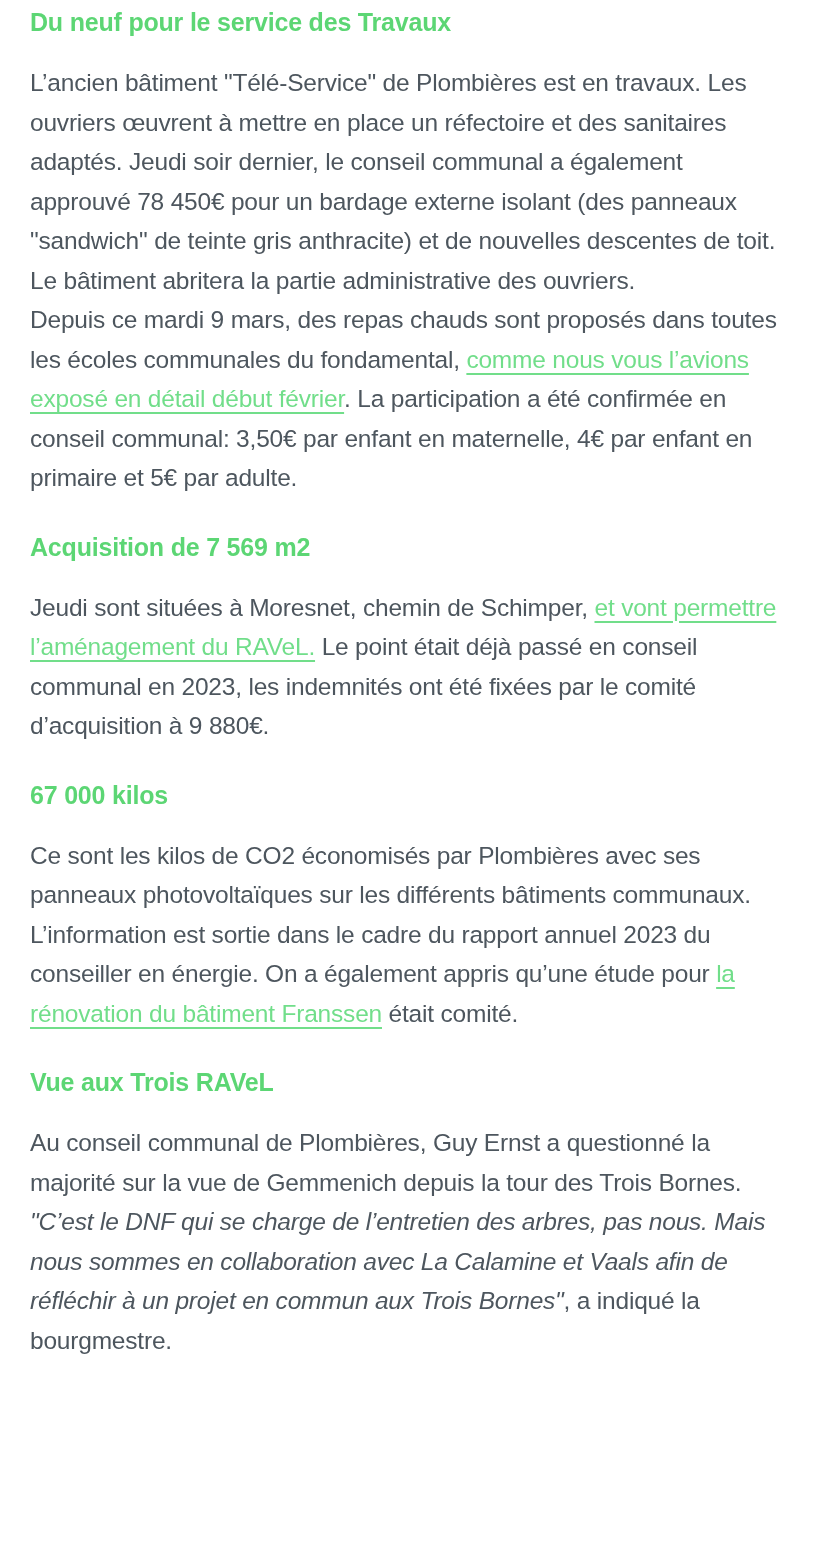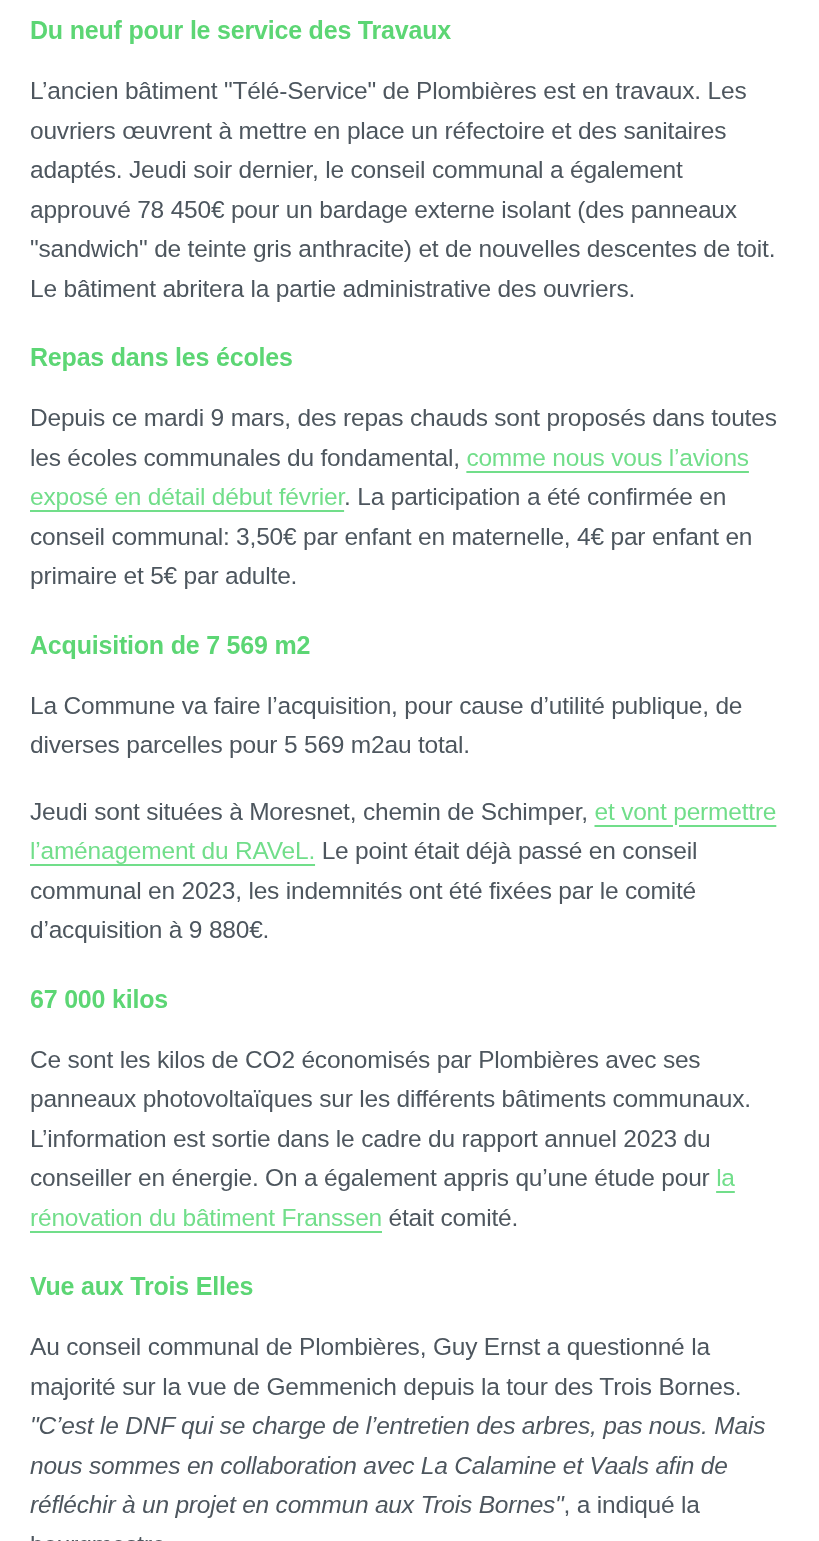--- a/index.html
+++ b/index.html
@@ -19,21 +19,21 @@
   }
   h2.heading {
     font-size: 25px;
     line-height: 32px;
     font-weight: 700;
     color: var(--heading-color, #5cd674);
     margin: 33px 0 25px 0;
     letter-spacing: -0.2px;
   }
   .section:first-child h2.heading {
-    margin-top: 8px;
+    margin-top: 0;
   }
   p.para {
     font-size: 24.5px;
     line-height: 39.5px;
     margin: 0 0 27px 0;
     letter-spacing: -0.2px;
   }
   p.para:last-child {
     margin-bottom: 0;
   }
@@ -52,32 +52,30 @@
 </head>
 <body style="background: rgb(255, 255, 255);">
 
 <div class="article">
   <section class="section">
     <h2 class="heading">Du neuf pour le service des Travaux</h2>
   <p class="para"><span>L’ancien bâtiment "Télé-Service" de Plombières est en travaux. Les ouvriers œuvrent à mettre en place un réfectoire et des sanitaires adaptés. Jeudi soir dernier, le conseil communal a également approuvé 78&nbsp;450€ pour un bardage externe isolant (des panneaux "sandwich" de teinte gris anthracite) et de nouvelles descentes de toit. Le bâtiment abritera la partie administrative des ouvriers.</span></p>
     </section>
 
   <section class="section">
-    <h2 class="heading">Repas dans les écoles</h2>
   <p class="para"><span>Depuis ce mardi 9 mars, des repas chauds sont proposés dans toutes les écoles communales du fondamental, </span><a class="link" href="#">comme nous vous l’avions exposé en détail début février</a><span>. La participation a été confirmée en conseil communal: 3,50€ par enfant en maternelle, 4€ par enfant en primaire et 5€ par adulte.</span></p>
     </section>
 
   <section class="section">
     <h2 class="heading">Acquisition de 7 569 m2</h2>
-  <p class="para"><span>La Commune va faire l’acquisition, pour cause d’utilité publique, de diverses parcelles pour 5&nbsp;569 m2au total.</span></p>
       <p class="para"><span>Jeudi sont situées à Moresnet, chemin de Schimper, </span><a class="link" href="#">et vont permettre l’aménagement du RAVeL.</a><span> Le point était déjà passé en conseil communal en 2023, les indemnités ont été fixées par le comité d’acquisition à 9&nbsp;880€.</span></p>
     </section>
 
   <section class="section">
     <h2 class="heading">67 000 kilos</h2>
   <p class="para"><span>Ce sont les kilos de CO2 économisés par Plombières avec ses panneaux photovoltaïques sur les différents bâtiments communaux. L’information est sortie dans le cadre du rapport annuel 2023 du conseiller en énergie. On a également appris qu’une étude pour </span><a class="link" href="#">la rénovation du bâtiment Franssen</a><span> était comité.</span></p>
     </section>
 
   <section class="section">
-    <h2 class="heading">Vue aux Trois Elles</h2>
+    <h2 class="heading">Vue aux Trois RAVeL</h2>
   <p class="para"><span>Au conseil communal de Plombières, Guy Ernst a questionné la majorité sur la vue de Gemmenich depuis la tour des Trois Bornes. </span><em class="quote">"C’est le DNF qui se charge de l’entretien des arbres, pas nous. Mais nous sommes en collaboration avec La Calamine et Vaals afin de réfléchir à un projet en commun aux Trois Bornes"</em><span>, a indiqué la bourgmestre.</span></p>
     </section>
 </div>
 
 </body></html>

